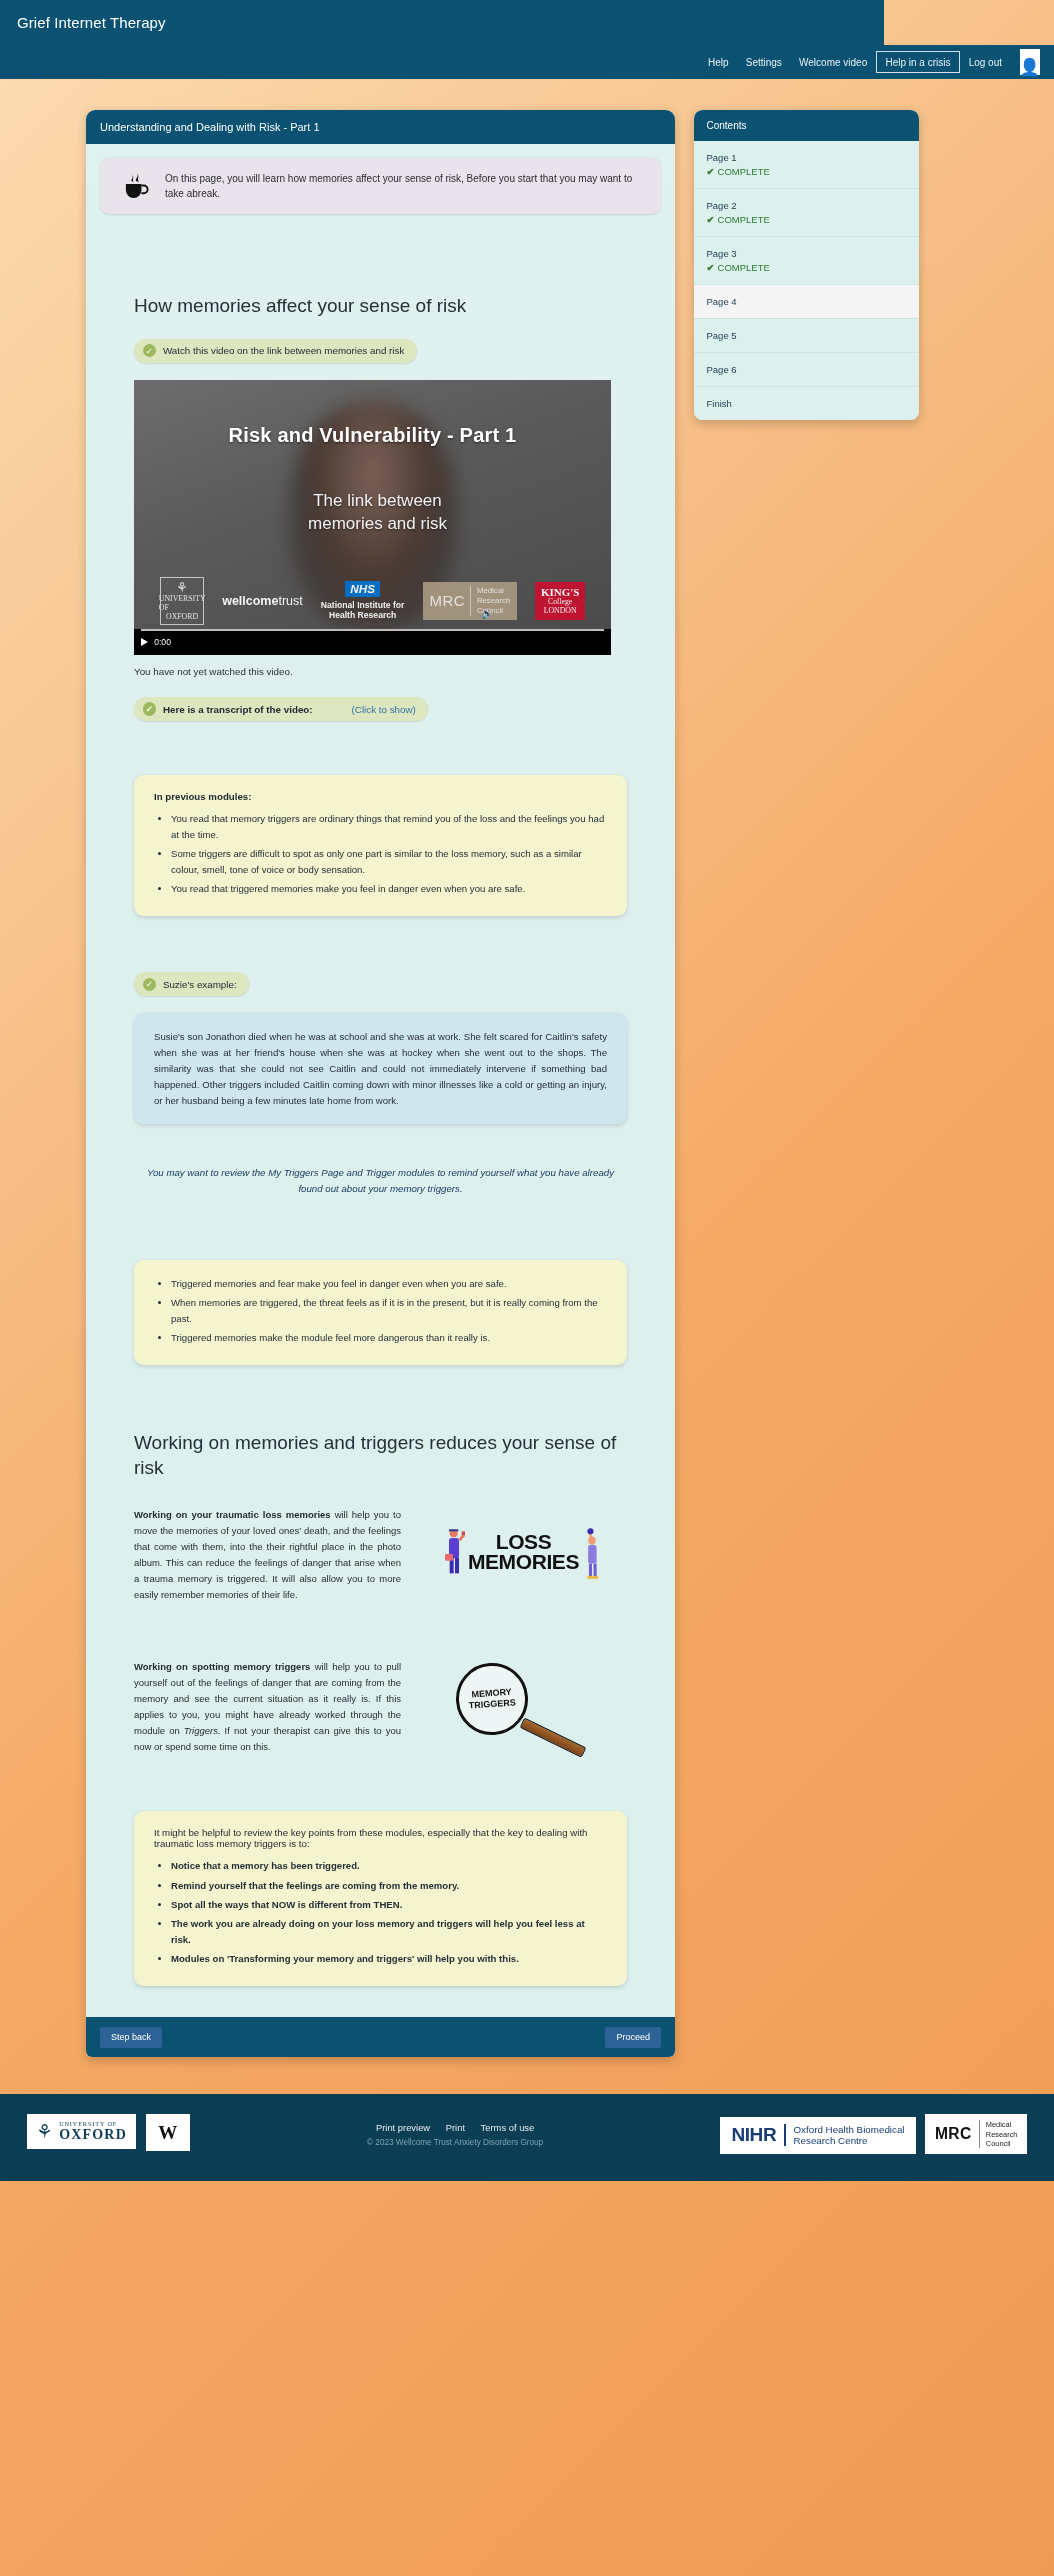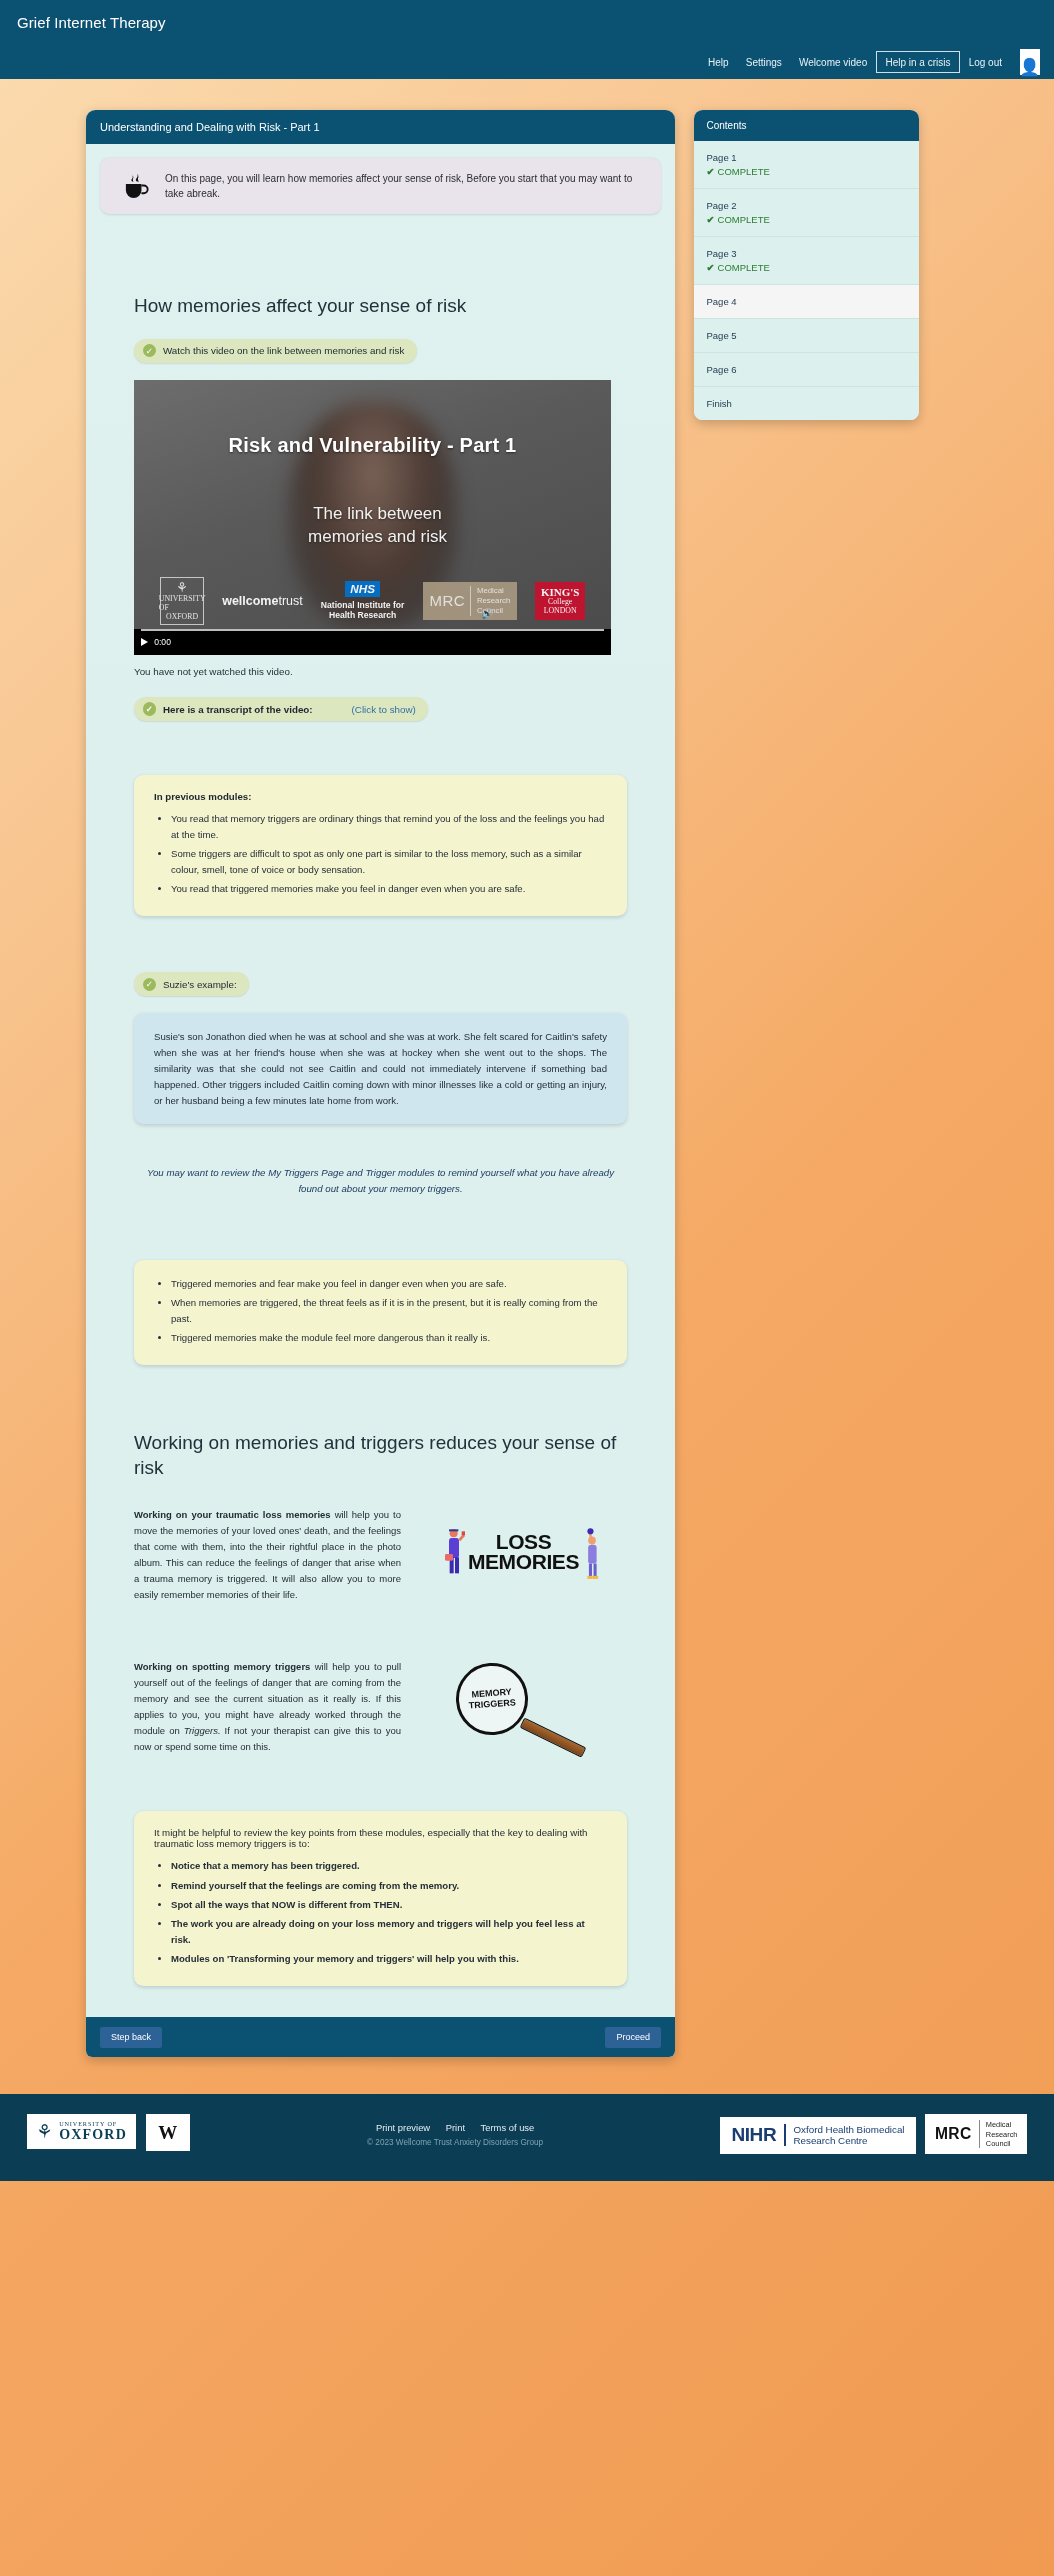--- a/index.html
+++ b/index.html
@@ -10,21 +10,21 @@
     background:#f0b070;
     overflow:hidden;
   }
   .page-bg{
     position:absolute; left:0; top:0; width:1054px; height:2576px;
     background:linear-gradient(135deg,#fbdcb0 0%, #f8c590 25%, #f5a964 55%, #f09a52 100%);
   }
 
   
   .topnav{
-    position:relative; width:1054px; height:45px; background:#0b5272;
+    position:relative; width:884px; height:45px; background:#0b5272;
     display:flex; align-items:center; padding:0 17px;
   }
   .brand{ color:#fff; font-size:15px; letter-spacing:0.1px; margin-right:17px; white-space:nowrap;}
   .navlinks{ display:flex; align-items:stretch; height:45px; gap:0; }
   .navlink{
     color:#e8f1f6; font-size:10.5px; padding:0 8.6px; display:flex; align-items:center;
     white-space:nowrap; cursor:pointer; text-decoration:none;
   }
   .navlink.active{ background:#2d6296; color:#fff; }
   .msg-badge{
@@ -97,26 +97,26 @@
     background:linear-gradient(160deg,#6d6d6d 0%,#5a5a5a 40%,#4b4a4a 100%);
     overflow:hidden;
   }
   .vid-face{
     position:absolute; left:50%; top:8%; transform:translateX(-50%);
     width:168px; height:226px; border-radius:46% 46% 40% 40%;
     background:radial-gradient(ellipse at 50% 32%, #7a6257 0%, #4a3a33 48%, rgba(52,42,38,.55) 72%, rgba(60,58,57,0) 88%);
     filter:blur(8.6px);
   }
   .vid-title{
-    position:absolute; top:54px; width:100%; text-align:center;
+    position:absolute; top:44px; width:100%; text-align:center;
     color:#fff; font-size:20px; font-weight:bold; letter-spacing:0.2px;
     text-shadow:0 0.8px 2.3px rgba(0,0,0,.55);
   }
   .vid-sub{
-    position:absolute; top:122px; width:100%; text-align:center;
+    position:absolute; top:109px; width:100%; text-align:center;
     color:#f2f2f2; font-size:17px; line-height:1.38; font-weight:400;
     text-shadow:0 0.8px 2.3px rgba(0,0,0,.5);
     padding-left:10px;
   }
   .vid-logos{
     position:absolute; bottom:30px; left:0; right:0;
     display:flex; align-items:center; justify-content:space-around; padding:0 17px;
   }
   .lg{ opacity:.93; }
   .lg-oxford{

